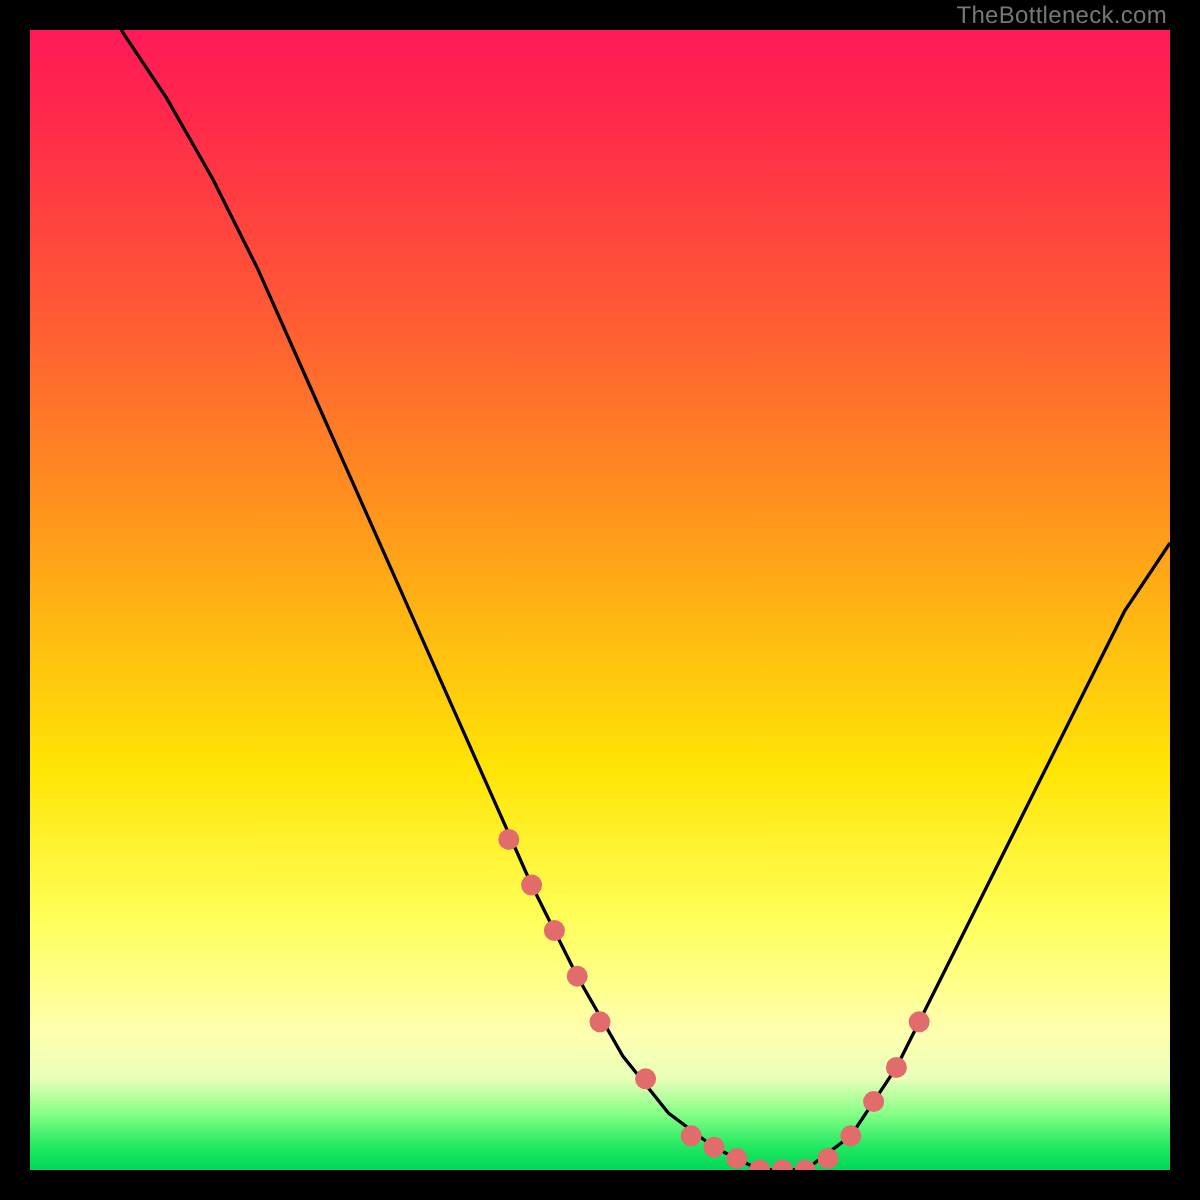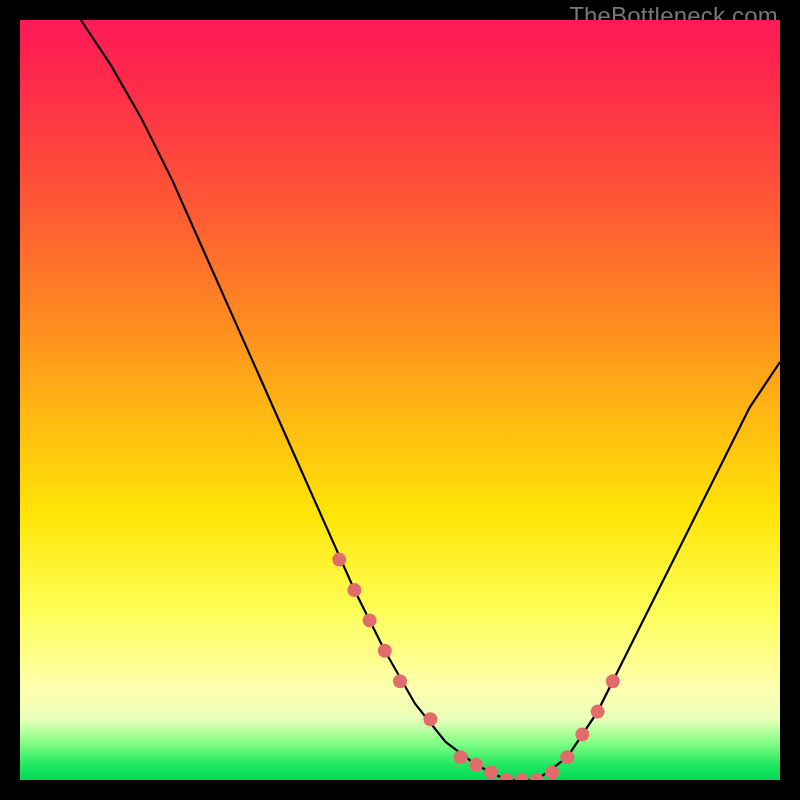--- a/index.html
+++ b/index.html
@@ -47,23 +47,22 @@
     left: 0;
     top: 0;
     width: 760px;
     height: 760px;
   }
   .attribution {
     position: absolute;
     top: 2px;
     right: 22px;
     color: #777;
-    font-size: 24px;
+    font-size: 16px;
     letter-spacing: 0.2px;
-    text-decoration: underline;
   }
 </style>
 </head>
 <body>
 
 <div class="attribution">TheBottleneck.com</div>
 
 <div class="frame">
 
   <div class="plot-bg"></div>

